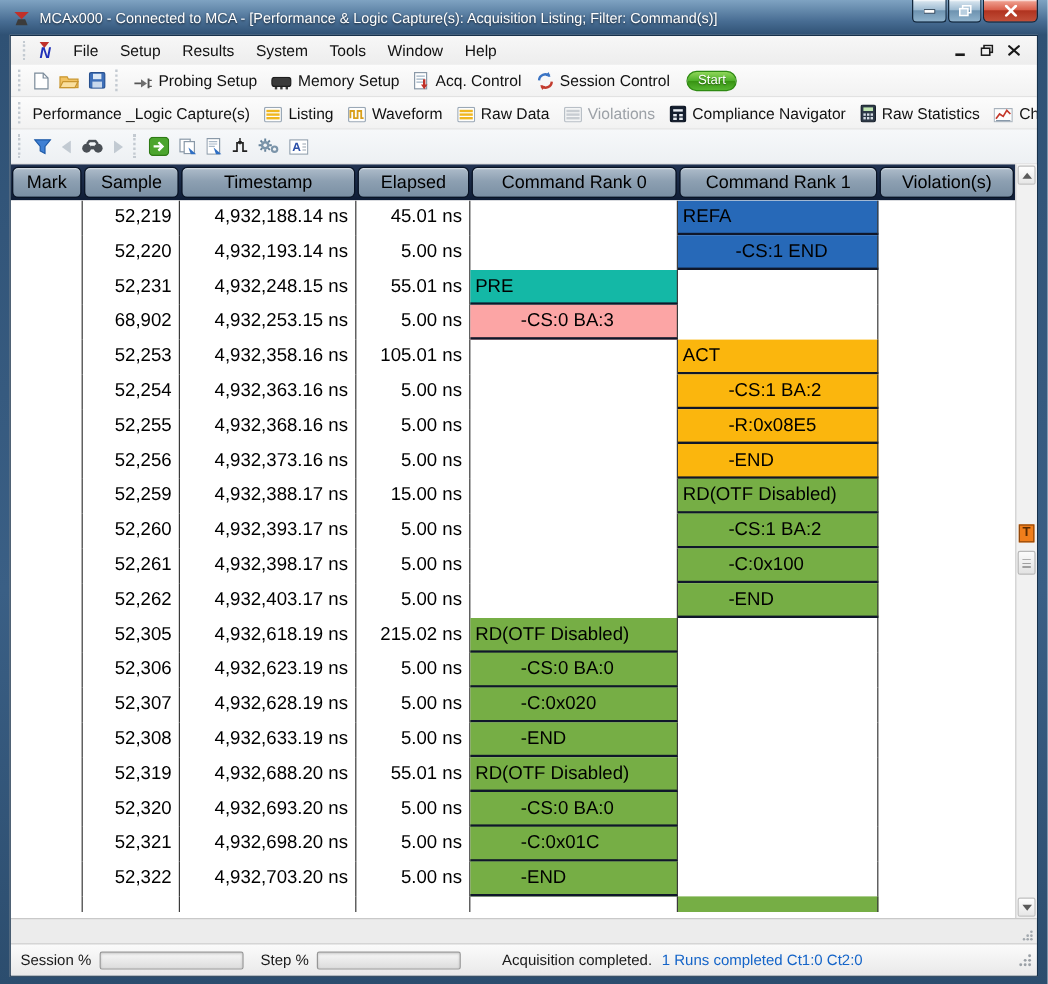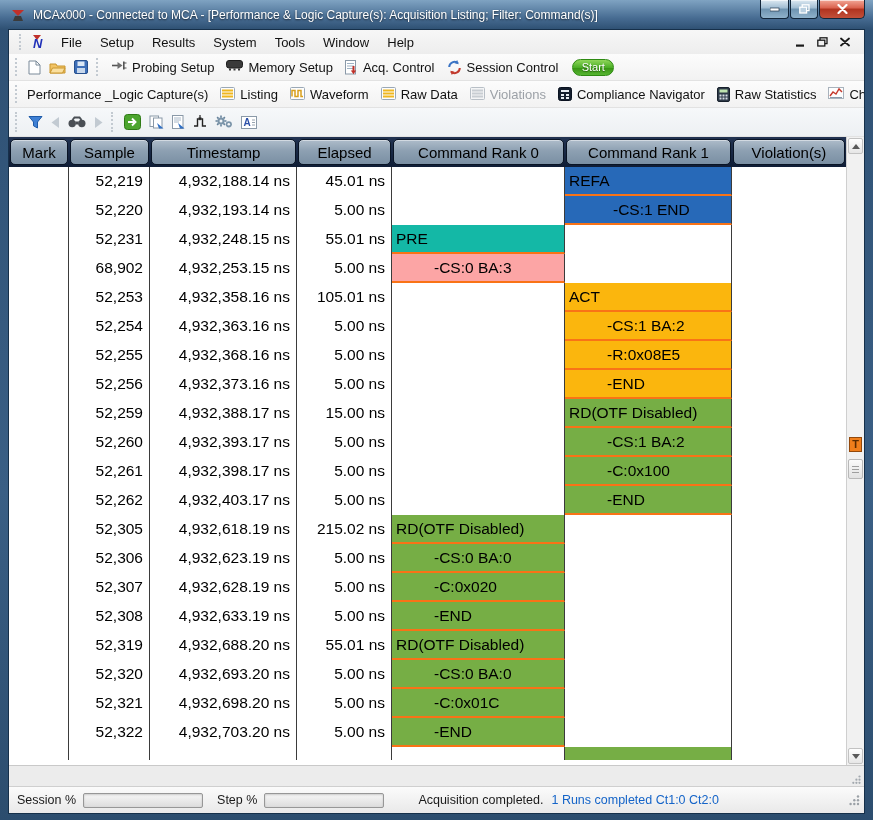--- a/index.html
+++ b/index.html
@@ -27,21 +27,21 @@
   .menubar{height:24px;background:linear-gradient(#F7F7F7,#EDEDED);display:flex;align-items:center;padding:0 6px;font-size:13px;color:#111;flex:0 0 24px;}
   .menu-item{padding:3px 9px;}
   .mdi-ctrls{margin-left:auto;display:flex;align-items:center;gap:12px;padding-right:8px;}
   .grip{width:5px;align-self:stretch;margin:4px 4px;border-left:2px dotted #C3CAD1;}
 
   
   .toolbar{display:flex;align-items:center;font-size:13px;color:#111;background:linear-gradient(#FCFCFC,#F2F2F2);border-bottom:1px solid #E2E2E2;padding:0 2px;}
   .tb1{flex:0 0 27px;}
   .tb2{flex:0 0 27px;}
   .tb3{flex:0 0 29px;background:linear-gradient(#F6F8FA,#EDF0F3);}
-  .tbtn{display:flex;align-items:flex-start;gap:5px;padding:3px 6px;border-radius:2px;white-space:nowrap;}
+  .tbtn{display:flex;align-items:flex-end;gap:5px;padding:3px 6px;border-radius:2px;white-space:nowrap;}
   .tbtn.icon-only{padding:3px 4px;}
   .tbtn.disabled{color:#9CA1A7;}
   .start-pill{margin-left:8px;width:42px;height:17px;border-radius:9px;border:1px solid #2E8A12;
      background:linear-gradient(180deg,#8FD65A 0%,#4CAF27 50%,#379312 52%,#56B531 100%);
      color:#fff;font-size:11px;display:flex;align-items:center;justify-content:center;text-shadow:0 1px 1px rgba(0,0,0,.4);}
 
   
   .table-region{flex:1;display:flex;background:#fff;min-height:0;}
   .table-main{flex:1;display:flex;flex-direction:column;min-width:0;}
 
@@ -65,21 +65,21 @@
   .row.partial{height:13px;}
   .cell{border-right:1px solid #3B3B3B;height:100%;font-size:15.5px;color:#000;}
   .c-mark{width:var(--w-mark);}
   .c-sample{width:var(--w-sample);}
   .c-ts{width:var(--w-ts);}
   .c-el{width:var(--w-el);}
   .c-r0{width:var(--w-r0);}
   .c-r1{width:var(--w-r1);}
   .c-viol{flex:1;border-right:none;}
   .num{text-align:right;padding-right:6px;line-height:28px;white-space:nowrap;}
-  .cmd{line-height:27px;border-bottom:2px solid #f97316;padding-left:4px;white-space:nowrap;overflow:hidden;}
+  .cmd{line-height:27px;border-bottom:2px solid #0f172a;padding-left:4px;white-space:nowrap;overflow:hidden;}
   .cmd.indent{padding-left:42px;}
 
   
   .vscroll{flex:0 0 18px;position:relative;background:#F1F1F1;border-left:1px solid #CFCFCF;}
   .sb-btn{position:absolute;left:1px;right:1px;height:16px;border:1px solid #C2C2C2;border-radius:2px;
           background:linear-gradient(#FEFEFE,#E6E6E6);display:flex;align-items:center;justify-content:center;}
   .sb-up{top:1px;} .sb-down{bottom:1px;}
   .tri-up{width:0;height:0;border-left:4px solid transparent;border-right:4px solid transparent;border-bottom:5px solid #5A5A5A;}
   .tri-down{width:0;height:0;border-left:4px solid transparent;border-right:4px solid transparent;border-top:5px solid #5A5A5A;}
   .sb-trigger{position:absolute;top:300px;left:2px;width:13px;height:15px;background:#F07E1B;border:1px solid #93490B;

